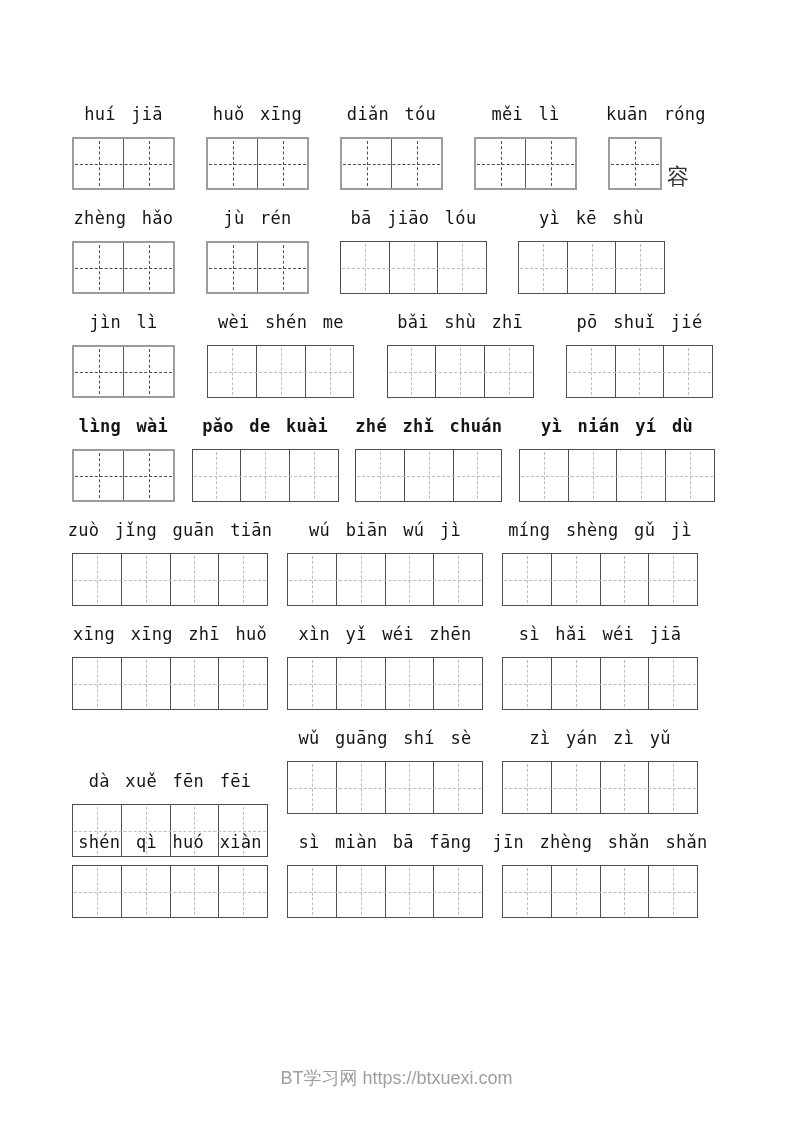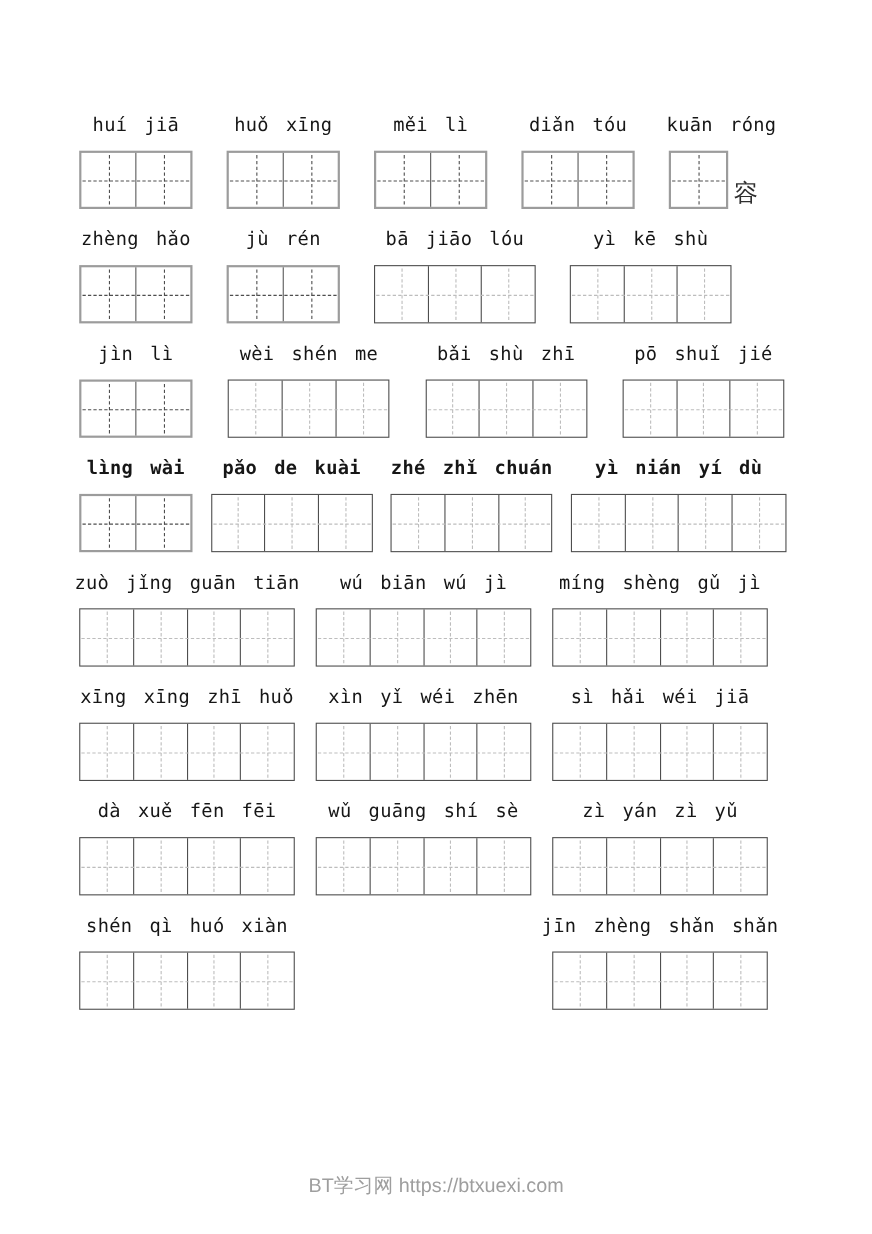--- a/index.html
+++ b/index.html
@@ -98,28 +98,28 @@
           </div>
         </div>
         <div class="group" style="width: 103px;">
           <div class="pinyin">huǒ xīng</div>
           <div class="grid dark">
             <div class="cell"></div>
             <div class="cell"></div>
           </div>
         </div>
         <div class="group" style="width: 103px;">
+          <div class="pinyin">diǎn tóu</div>
+          <div class="grid dark">
+            <div class="cell"></div>
+            <div class="cell"></div>
+          </div>
+        </div>
+        <div class="group" style="width: 103px;">
           <div class="pinyin">měi lì</div>
-          <div class="grid dark">
-            <div class="cell"></div>
-            <div class="cell"></div>
-          </div>
-        </div>
-        <div class="group" style="width: 103px;">
-          <div class="pinyin">diǎn tóu</div>
           <div class="grid dark">
             <div class="cell"></div>
             <div class="cell"></div>
           </div>
         </div>
         <div class="group single" style="width: 54px;">
           <div class="pinyin">kuān róng</div>
           <div class="grid dark">
             <div class="cell"></div>
           </div>
@@ -277,21 +277,21 @@
           <div class="pinyin">sì hǎi wéi jiā</div>
           <div class="grid light">
             <div class="cell"></div>
             <div class="cell"></div>
             <div class="cell"></div>
             <div class="cell"></div>
           </div>
         </div>
       </div>
       <div class="row" style="left: 72px; top: 728px; width: 626px;">
-        <div class="group" style="width: 196px;">
+        <div class="group" style="width: 196px; margin-top: 43px;">
           <div class="pinyin">dà xuě fēn fēi</div>
           <div class="grid light">
             <div class="cell"></div>
             <div class="cell"></div>
             <div class="cell"></div>
             <div class="cell"></div>
           </div>
         </div>
         <div class="group" style="width: 196px;">
           <div class="pinyin">wǔ guāng shí sè</div>
@@ -308,20 +308,29 @@
             <div class="cell"></div>
             <div class="cell"></div>
             <div class="cell"></div>
             <div class="cell"></div>
           </div>
         </div>
       </div>
       <div class="row" style="left: 72px; top: 832px; width: 626px;">
         <div class="group" style="width: 196px;">
           <div class="pinyin">shén qì huó xiàn</div>
+          <div class="grid light">
+            <div class="cell"></div>
+            <div class="cell"></div>
+            <div class="cell"></div>
+            <div class="cell"></div>
+          </div>
+        </div>
+        <div class="group" style="width: 196px;">
+          <div class="pinyin">sì miàn bā fāng</div>
           <div class="grid light">
             <div class="cell"></div>
             <div class="cell"></div>
             <div class="cell"></div>
             <div class="cell"></div>
           </div>
         </div>
         <div class="group" style="width: 196px;">
           <div class="pinyin">jīn zhèng shǎn shǎn</div>
           <div class="grid light">

